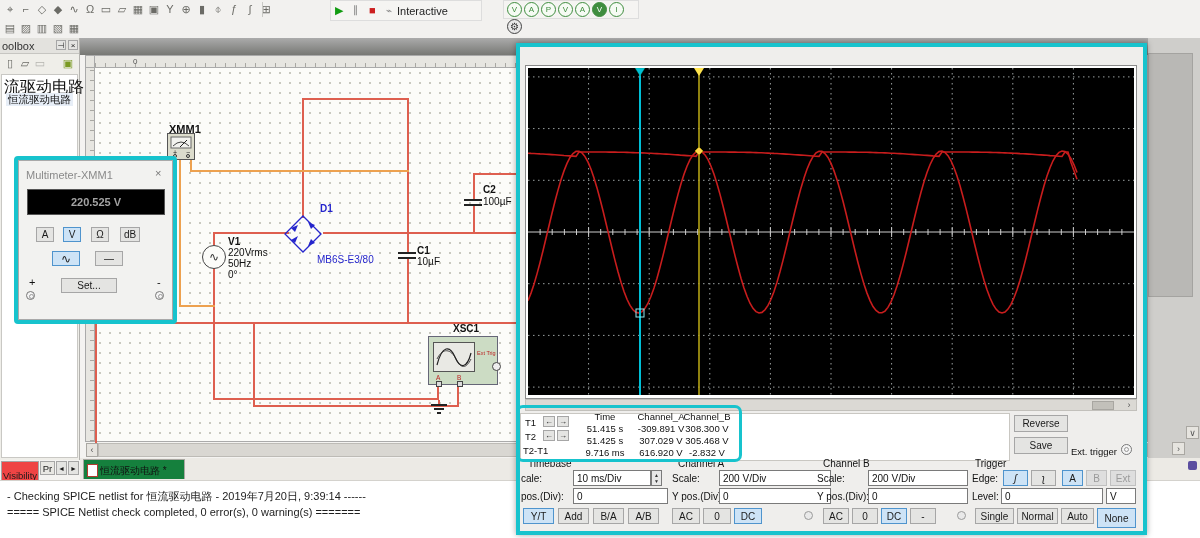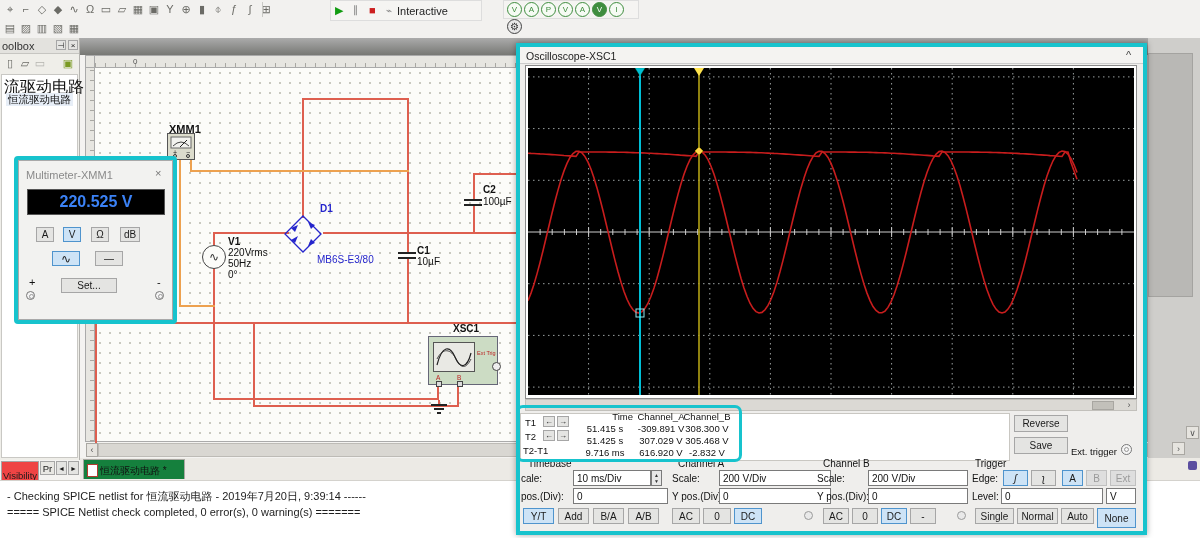--- a/index.html
+++ b/index.html
@@ -198,42 +198,38 @@
         <span>›</span>
       </div>
   </div>
   <div class="abs" style="left:1188px;top:461px;width:9px;height:9px;background:#5b4ea0;border-radius:2px;"></div>
 
   <div class="cyanframe" style="left:14px;top:156px;width:163px;height:168px;border-radius:4px;z-index:30;">
     <div class="abs" style="left:0;top:0;width:155px;height:160px;background:#f2f2f0;border:1px solid #a9a9a9;box-sizing:border-box;">
       <span class="lbl" style="left:7px;top:9px;font-size:11px;color:#8a8a8a;">Multimeter-XMM1</span>
       <span class="abs" style="left:136px;top:6px;font-size:11px;color:#777;">×</span>
       <div class="abs" style="left:8px;top:28px;width:136px;height:24px;background:#000;border:1px solid #555;display:flex;align-items:center;justify-content:center;">
-        <span style="color:#3b82f6;font-size:16px;font-weight:bold;">220.525 V</span>
+        <span style="color:#a3a3a3;font-size:11px;font-weight:bold;">220.525 V</span>
       </div>
       <div class="btn" style="left:17px;top:66px;width:18px;height:15px;">A</div>
       <div class="btn sel" style="left:44px;top:66px;width:18px;height:15px;">V</div>
       <div class="btn" style="left:72px;top:66px;width:18px;height:15px;">Ω</div>
       <div class="btn" style="left:101px;top:66px;width:20px;height:15px;">dB</div>
       <div class="btn sel" style="left:33px;top:90px;width:28px;height:15px;font-size:12px;">∿</div>
       <div class="btn" style="left:76px;top:90px;width:28px;height:15px;">—</div>
       <span class="lbl" style="left:10px;top:116px;font-size:11px;">+</span>
       <div class="btn" style="left:42px;top:117px;width:56px;height:15px;">Set...</div>
       <span class="lbl" style="left:138px;top:116px;font-size:11px;">-</span>
       <div class="term" style="left:7px;top:130px;"></div>
       <div class="term" style="left:136px;top:130px;"></div>
     </div>
   </div>
 
   <div class="cyanframe" style="left:516px;top:43px;width:631px;height:492px;background:#efeeec;box-shadow:0 0 6px rgba(0,0,0,0.35);z-index:20;">
 
-    <div class="abs" style="left:0;top:0;width:623px;height:16px;background:#f4f3f1;border-bottom:1px solid #ccc;">
-      <span class="lbl" style="left:6px;top:4px;font-size:10.5px;color:#222;">Oscilloscope-XSC1</span>
-      <span class="abs" style="left:606px;top:2px;font-size:11px;color:#444;">^</span>
-    </div>
 
     <div class="abs" style="left:5px;top:18px;width:612px;height:334px;background:#fff;border:1px solid #8a8a8a;box-sizing:border-box;">
       <svg id="scope-svg" style="position:absolute;left:2px;top:2px;width:606px;height:327px;background:#000;" xmlns="http://www.w3.org/2000/svg" viewBox="0 0 606 327">
           <line x1="60.6" y1="0" x2="60.6" y2="327" stroke="#9aa0a0" stroke-width="1" stroke-dasharray="1.5,3.5"></line>
           <line x1="121.2" y1="0" x2="121.2" y2="327" stroke="#9aa0a0" stroke-width="1" stroke-dasharray="1.5,3.5"></line>
           <line x1="181.8" y1="0" x2="181.8" y2="327" stroke="#9aa0a0" stroke-width="1" stroke-dasharray="1.5,3.5"></line>
           <line x1="242.4" y1="0" x2="242.4" y2="327" stroke="#9aa0a0" stroke-width="1" stroke-dasharray="1.5,3.5"></line>
           <line x1="303.0" y1="0" x2="303.0" y2="327" stroke="#9aa0a0" stroke-width="1" stroke-dasharray="1.5,3.5"></line>
           <line x1="363.6" y1="0" x2="363.6" y2="327" stroke="#9aa0a0" stroke-width="1" stroke-dasharray="1.5,3.5"></line>
           <line x1="424.2" y1="0" x2="424.2" y2="327" stroke="#9aa0a0" stroke-width="1" stroke-dasharray="1.5,3.5"></line>
@@ -316,21 +312,21 @@
     <div class="abs" style="left:0;top:366px;width:490px;height:48px;background:#ffffff;border:1px solid #c9c7c2;box-sizing:border-box;"></div>
     <div class="abs" style="left:-4px;top:358px;width:226px;height:57px;border:3px solid #17c3cd;border-radius:7px;box-sizing:border-box;z-index:5;">
       <span class="lbl" style="left:6px;top:10px;font-size:9.5px;">T1</span>
       <div class="btn" style="left:24px;top:8px;width:12px;height:11px;font-size:8px;">←</div>
       <div class="btn" style="left:38px;top:8px;width:12px;height:11px;font-size:8px;">→</div>
       <span class="lbl" style="left:6px;top:24px;font-size:9.5px;">T2</span>
       <div class="btn" style="left:24px;top:22px;width:12px;height:11px;font-size:8px;">←</div>
       <div class="btn" style="left:38px;top:22px;width:12px;height:11px;font-size:8px;">→</div>
       <span class="lbl" style="left:4px;top:38px;font-size:9.5px;">T2-T1</span>
 
-      <span class="cell" style="left:58px;top:3px;text-align:right;">Time</span>
+      <span class="cell" style="left:58px;top:3px;">Time</span>
       <span class="cell" style="left:114px;top:3px;">Channel_A</span>
       <span class="cell" style="left:160px;top:3px;">Channel_B</span>
       <span class="cell" style="left:58px;top:15px;">51.415 s</span>
       <span class="cell" style="left:114px;top:15px;">-309.891 V</span>
       <span class="cell" style="left:160px;top:15px;">308.300 V</span>
       <span class="cell" style="left:58px;top:27px;">51.425 s</span>
       <span class="cell" style="left:114px;top:27px;">307.029 V</span>
       <span class="cell" style="left:160px;top:27px;">305.468 V</span>
       <span class="cell" style="left:58px;top:39px;">9.716 ms</span>
       <span class="cell" style="left:114px;top:39px;">616.920 V</span>

